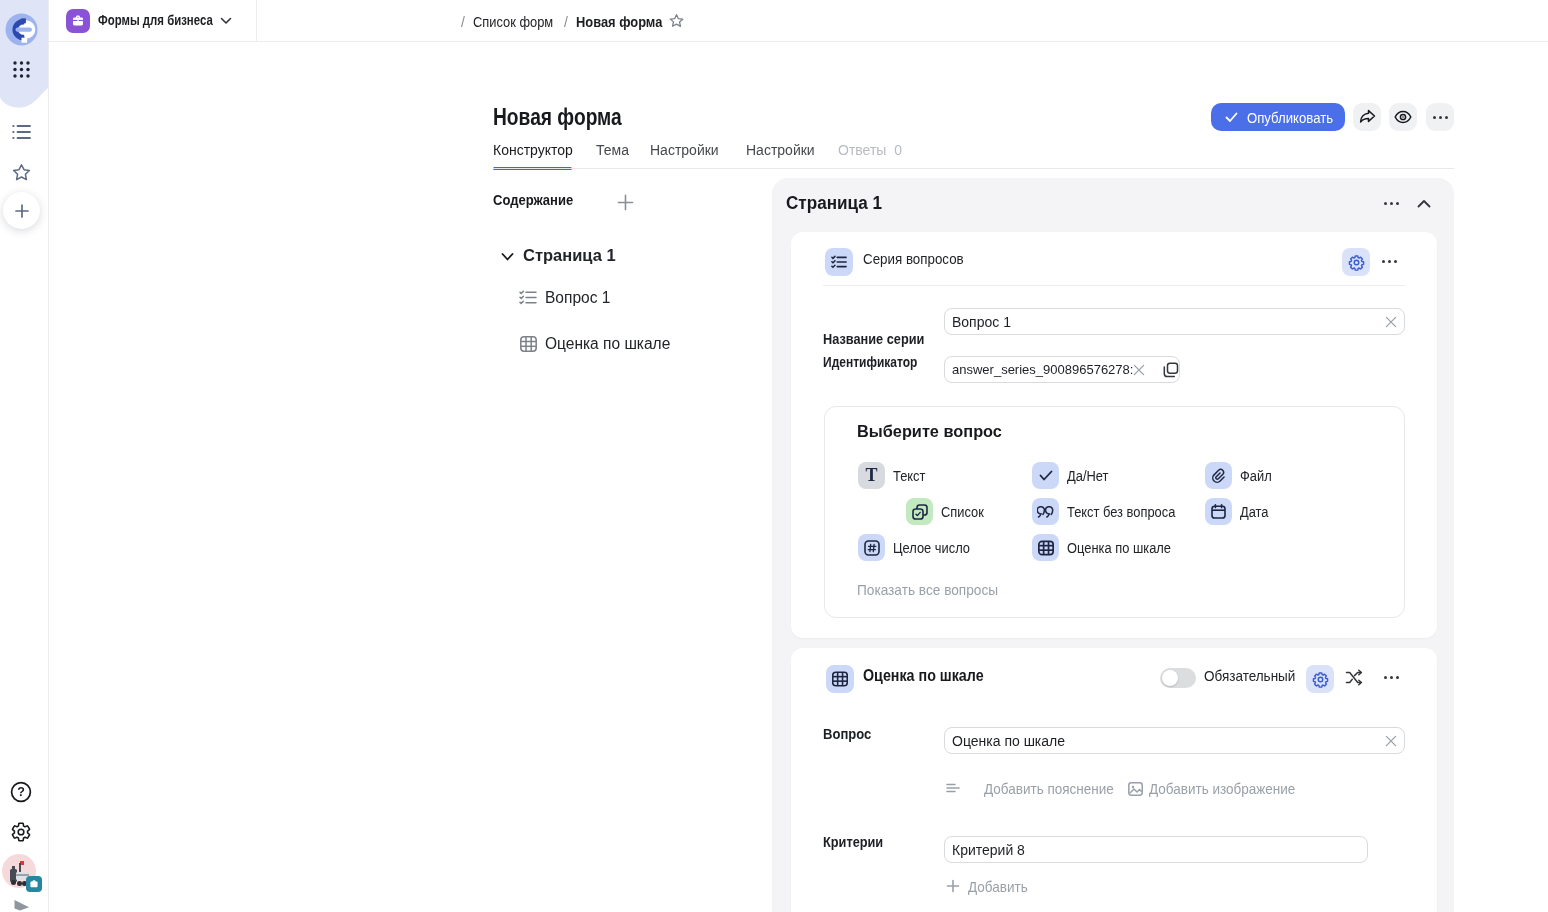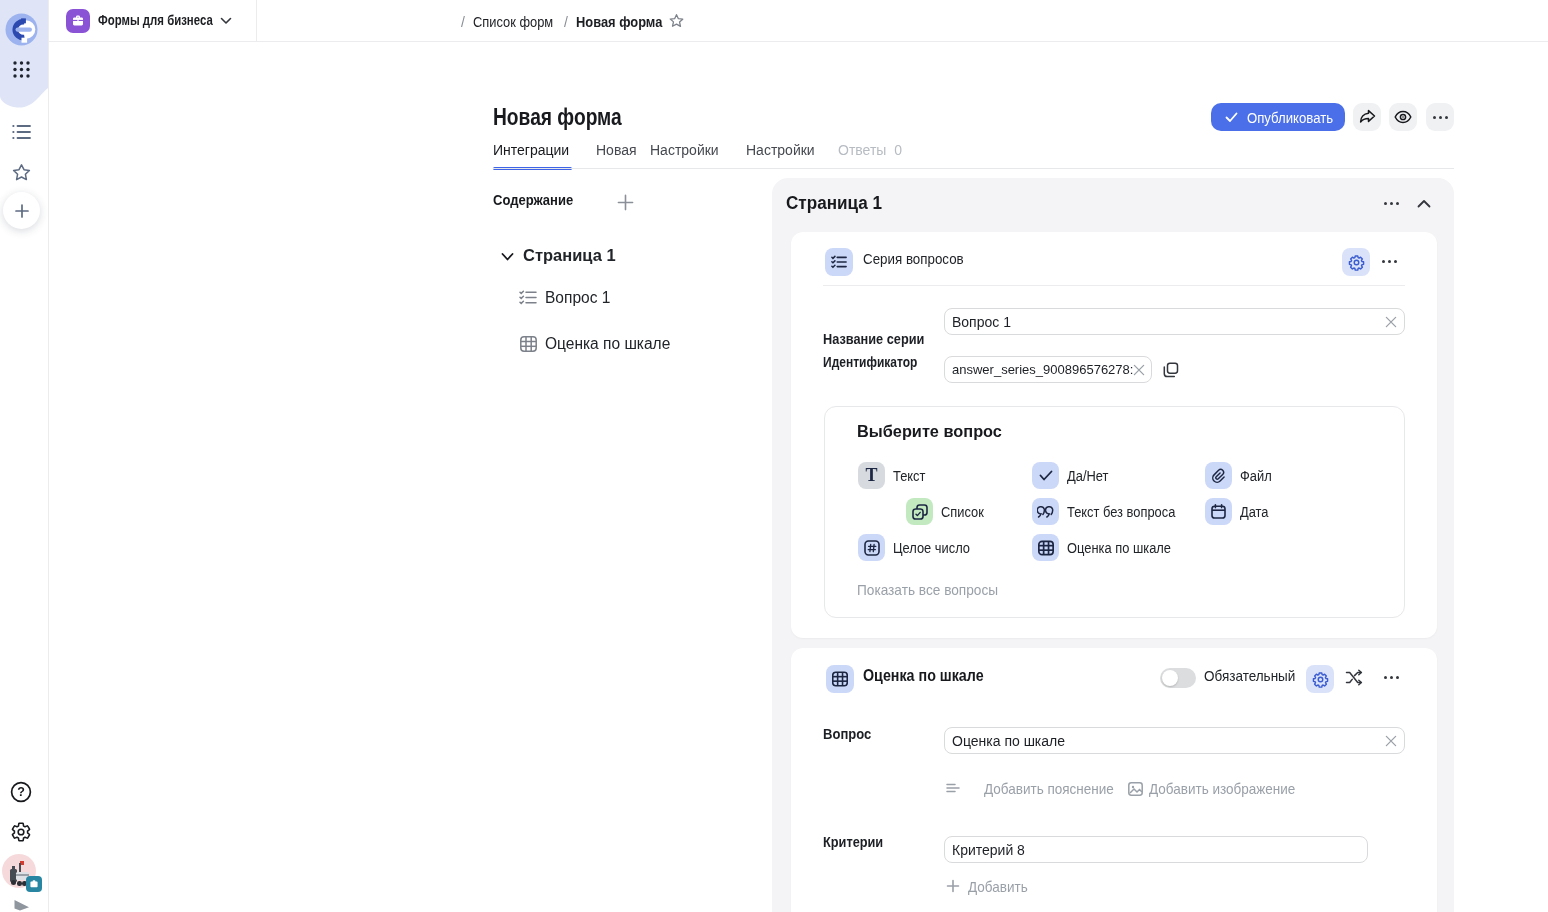--- a/index.html
+++ b/index.html
@@ -186,22 +186,22 @@
       </svg>
   </div>
   <div class="iconBtn abs" style="left:1426px">
     <div class="dots3">
         <i></i>
         <i></i>
         <i></i>
       </div>
   </div>
 
-  <div class="tab active abs" style="left:493px">Интеграции</div>
-  <div class="tab abs" style="left:596px">Новая</div>
+  <div class="tab active abs" style="left:493px">Конструктор</div>
+  <div class="tab abs" style="left:596px">Тема</div>
   <div class="tab abs" style="left:650px">Настройки</div>
   <div class="tab abs" style="left:746px">Настройки</div>
   <div class="tab faded abs" style="left:838px">Ответы&nbsp;&nbsp;0</div>
   <div id="tabUnderline" class="abs"></div>
   <div id="tabLine" class="abs"></div>
 
   <div id="contents" class="abs"><span class="sq" style="transform:scaleX(0.93)">Содержание</span></div>
   <svg id="contentsPlus" class="abs" width="17" height="17" viewBox="0 0 18 18">
       <path d="M9 1.5v15M1.5 9h15" stroke="#8a8f98" stroke-width="1.7" stroke-linecap="round"></path>
     </svg>
@@ -267,21 +267,21 @@
       </div>
     <div class="abs" style="left:32px;top:53px;width:582px;height:1px;background:#ececee;"></div>
 
     <div class="lbl" style="left:32px;top:73px;margin-top:25px;"><span class="sq" style="transform:scaleX(0.85)">Название серии</span></div>
     <div class="input" style="left:153px;top:76px;width:461px;">Вопрос 1</div>
     <svg class="abs" style="left:594px;top:84px" width="12" height="12" viewBox="0 0 13 13">
         <path d="M1.5 1.5 11.5 11.5M11.5 1.5 1.5 11.5" stroke="#9aa0a8" stroke-width="1.4" stroke-linecap="round"></path>
       </svg>
 
     <div class="lbl" style="left:32px;top:121px;"><span class="sq" style="transform:scaleX(0.80)">Идентификатор</span></div>
-    <div class="input" style="left:153px;top:124px;width:208px;overflow:hidden;white-space:nowrap;font-size:13px;padding-right:58px;">answer_series_900896576278:</div>
+    <div class="input" style="left:153px;top:124px;width:236px;overflow:hidden;white-space:nowrap;font-size:13px;padding-right:58px;">answer_series_900896576278:</div>
     <svg class="abs" style="left:342px;top:132px" width="12" height="12" viewBox="0 0 13 13">
         <path d="M1.5 1.5 11.5 11.5M11.5 1.5 1.5 11.5" stroke="#9aa0a8" stroke-width="1.4" stroke-linecap="round"></path>
       </svg>
     <svg class="abs" style="left:372px;top:130px" width="16" height="16" viewBox="0 0 16 16">
         <rect x="4.5" y="1.2" width="10" height="10" rx="2.4" fill="none" stroke="#33363c" stroke-width="1.5"></rect>
         <path d="M11.3 14.6H4.2A2.9 2.9 0 0 1 1.3 11.7V4.9" fill="none" stroke="#33363c" stroke-width="1.5" stroke-linecap="round"></path>
       </svg>
 
     <div id="selectBox">
       <div class="abs" style="left:32px;top:15px;font-size:17px;font-weight:700;color:#17191d;"><span class="sq" style="transform:scaleX(0.96)">Выберите вопрос</span></div>

